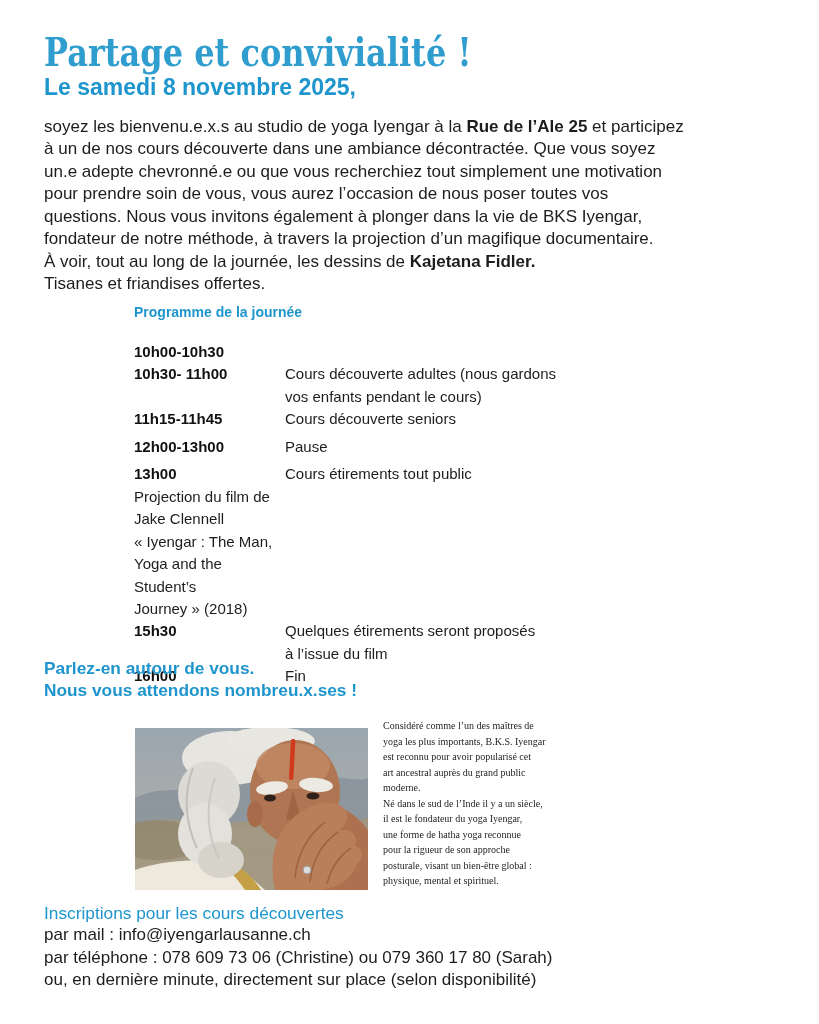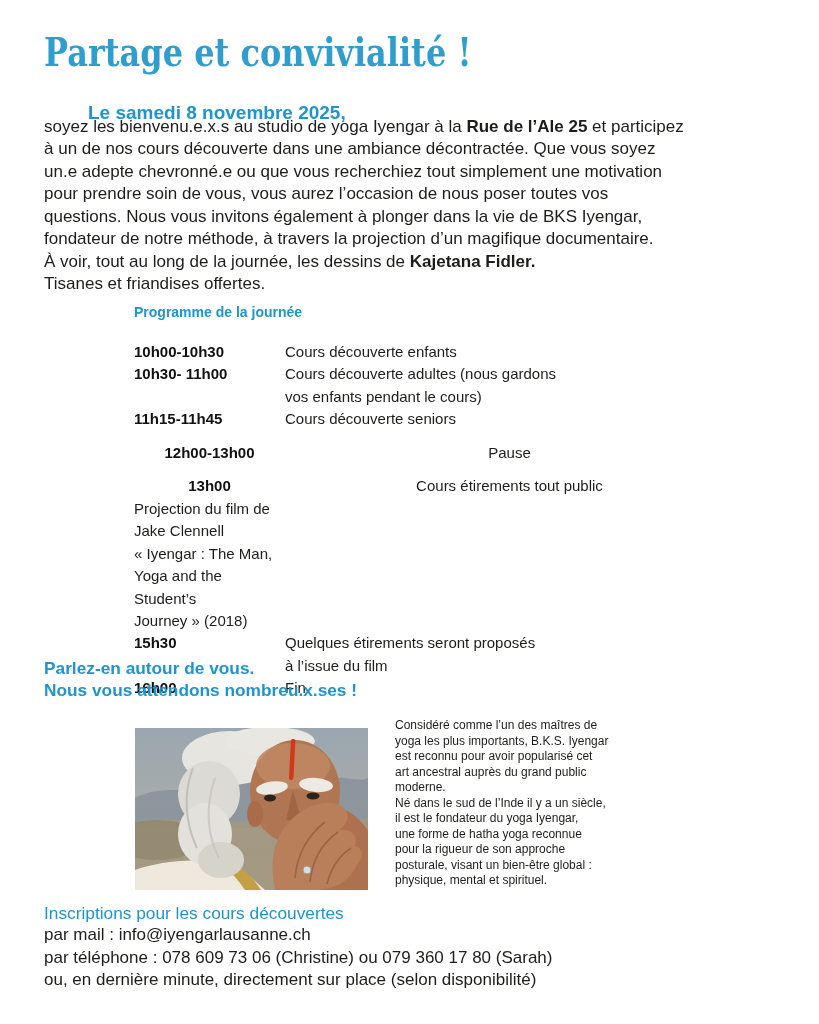--- a/index.html
+++ b/index.html
@@ -21,62 +21,63 @@
     font-family: "DejaVu Serif", serif;
     font-weight: 600; font-size: 40px; line-height: 1.1;
     color: var(--title-blue);
     white-space: nowrap;
     transform: scaleX(0.80); transform-origin: 0 0;
   }
 
   .blue-bold { color: var(--accent); font-weight: bold; }
 
   .date-heading {
-    position: absolute; left: 44px; top: 102px;
-    font-size: 19px; line-height: 22px; margin-left: 44px;
+    position: absolute; left: 44px; top: 76px;
+    font-size: 23px; line-height: 22px;
   }
 
   .intro {
     position: absolute; left: 44px; top: 116px; margin: 0;
     width: 775px;
     font-size: 17px; line-height: 22.45px;
     white-space: pre-line;
   }
   .b { font-weight: bold; }
 
   .prog-heading {
     position: absolute; left: 134px; top: 300px; margin: 0;
     font-size: 14px; line-height: 24px;
   }
 
   .schedule {
     position: absolute; left: 134px; top: 341px; width: 600px;
     font-size: 15px; line-height: 22.45px;
   }
   .srow { display: grid; grid-template-columns: 151px 1fr; }
-  .srow.gap { margin-top: 11px; text-align: center; }
+  .srow.gap { margin-top: 5px; }
   .stime { font-weight: bold; color: #111111; }
   .sdesc { white-space: pre-line; }
 
   .spread {
     position: absolute; left: 44px; top: 657px;
     font-size: 17.3px; line-height: 22.45px;
     white-space: pre-line;
   }
 
   .photo {
     position: absolute; left: 135px; top: 728px;
     width: 233px; height: 162px; overflow: hidden;
   }
   .photo svg { display: block; }
 
   .bio {
-    position: absolute; left: 395px; top: 718px; width: 278px;
-    font-size: 12px; line-height: 15.55px;
+    position: absolute; left: 383px; top: 718px; width: 278px;
+    font-size: 10px; line-height: 15.55px;
     white-space: pre-line;
+    font-family: Liberation Serif, serif;
   }
 
   .contact {
     position: absolute; left: 44px; top: 902px;
     font-size: 17px; line-height: 22.45px;
   }
   .contact h3 {
     margin: 0; font-size: 17.3px; line-height: 22.45px;
     color: var(--accent); font-weight: normal;
   }
@@ -97,21 +98,20 @@
 questions. Nous vous invitons également à plonger dans la vie de BKS Iyengar,
 fondateur de notre méthode, à travers la projection d’un magifique documentaire.
 À voir, tout au long de la journée, les dessins de </span><span class="b">Kajetana Fidler.</span><span>
 Tisanes et friandises offertes.</span></p>
 
   <h2 class="prog-heading blue-bold">Programme de la journée</h2>
 
   <div class="schedule">
     <div class="srow">
       <div class="stime">10h00-10h30</div>
-      <div class="sdesc">Cours découverte enfants</div>
     </div>
     <div class="srow">
       <div class="stime">10h30- 11h00</div>
       <div class="sdesc">Cours découverte adultes (nous gardons
 vos enfants pendant le cours)</div>
     </div>
     <div class="srow">
       <div class="stime">11h15-11h45</div>
       <div class="sdesc">Cours découverte seniors</div>
     </div>

